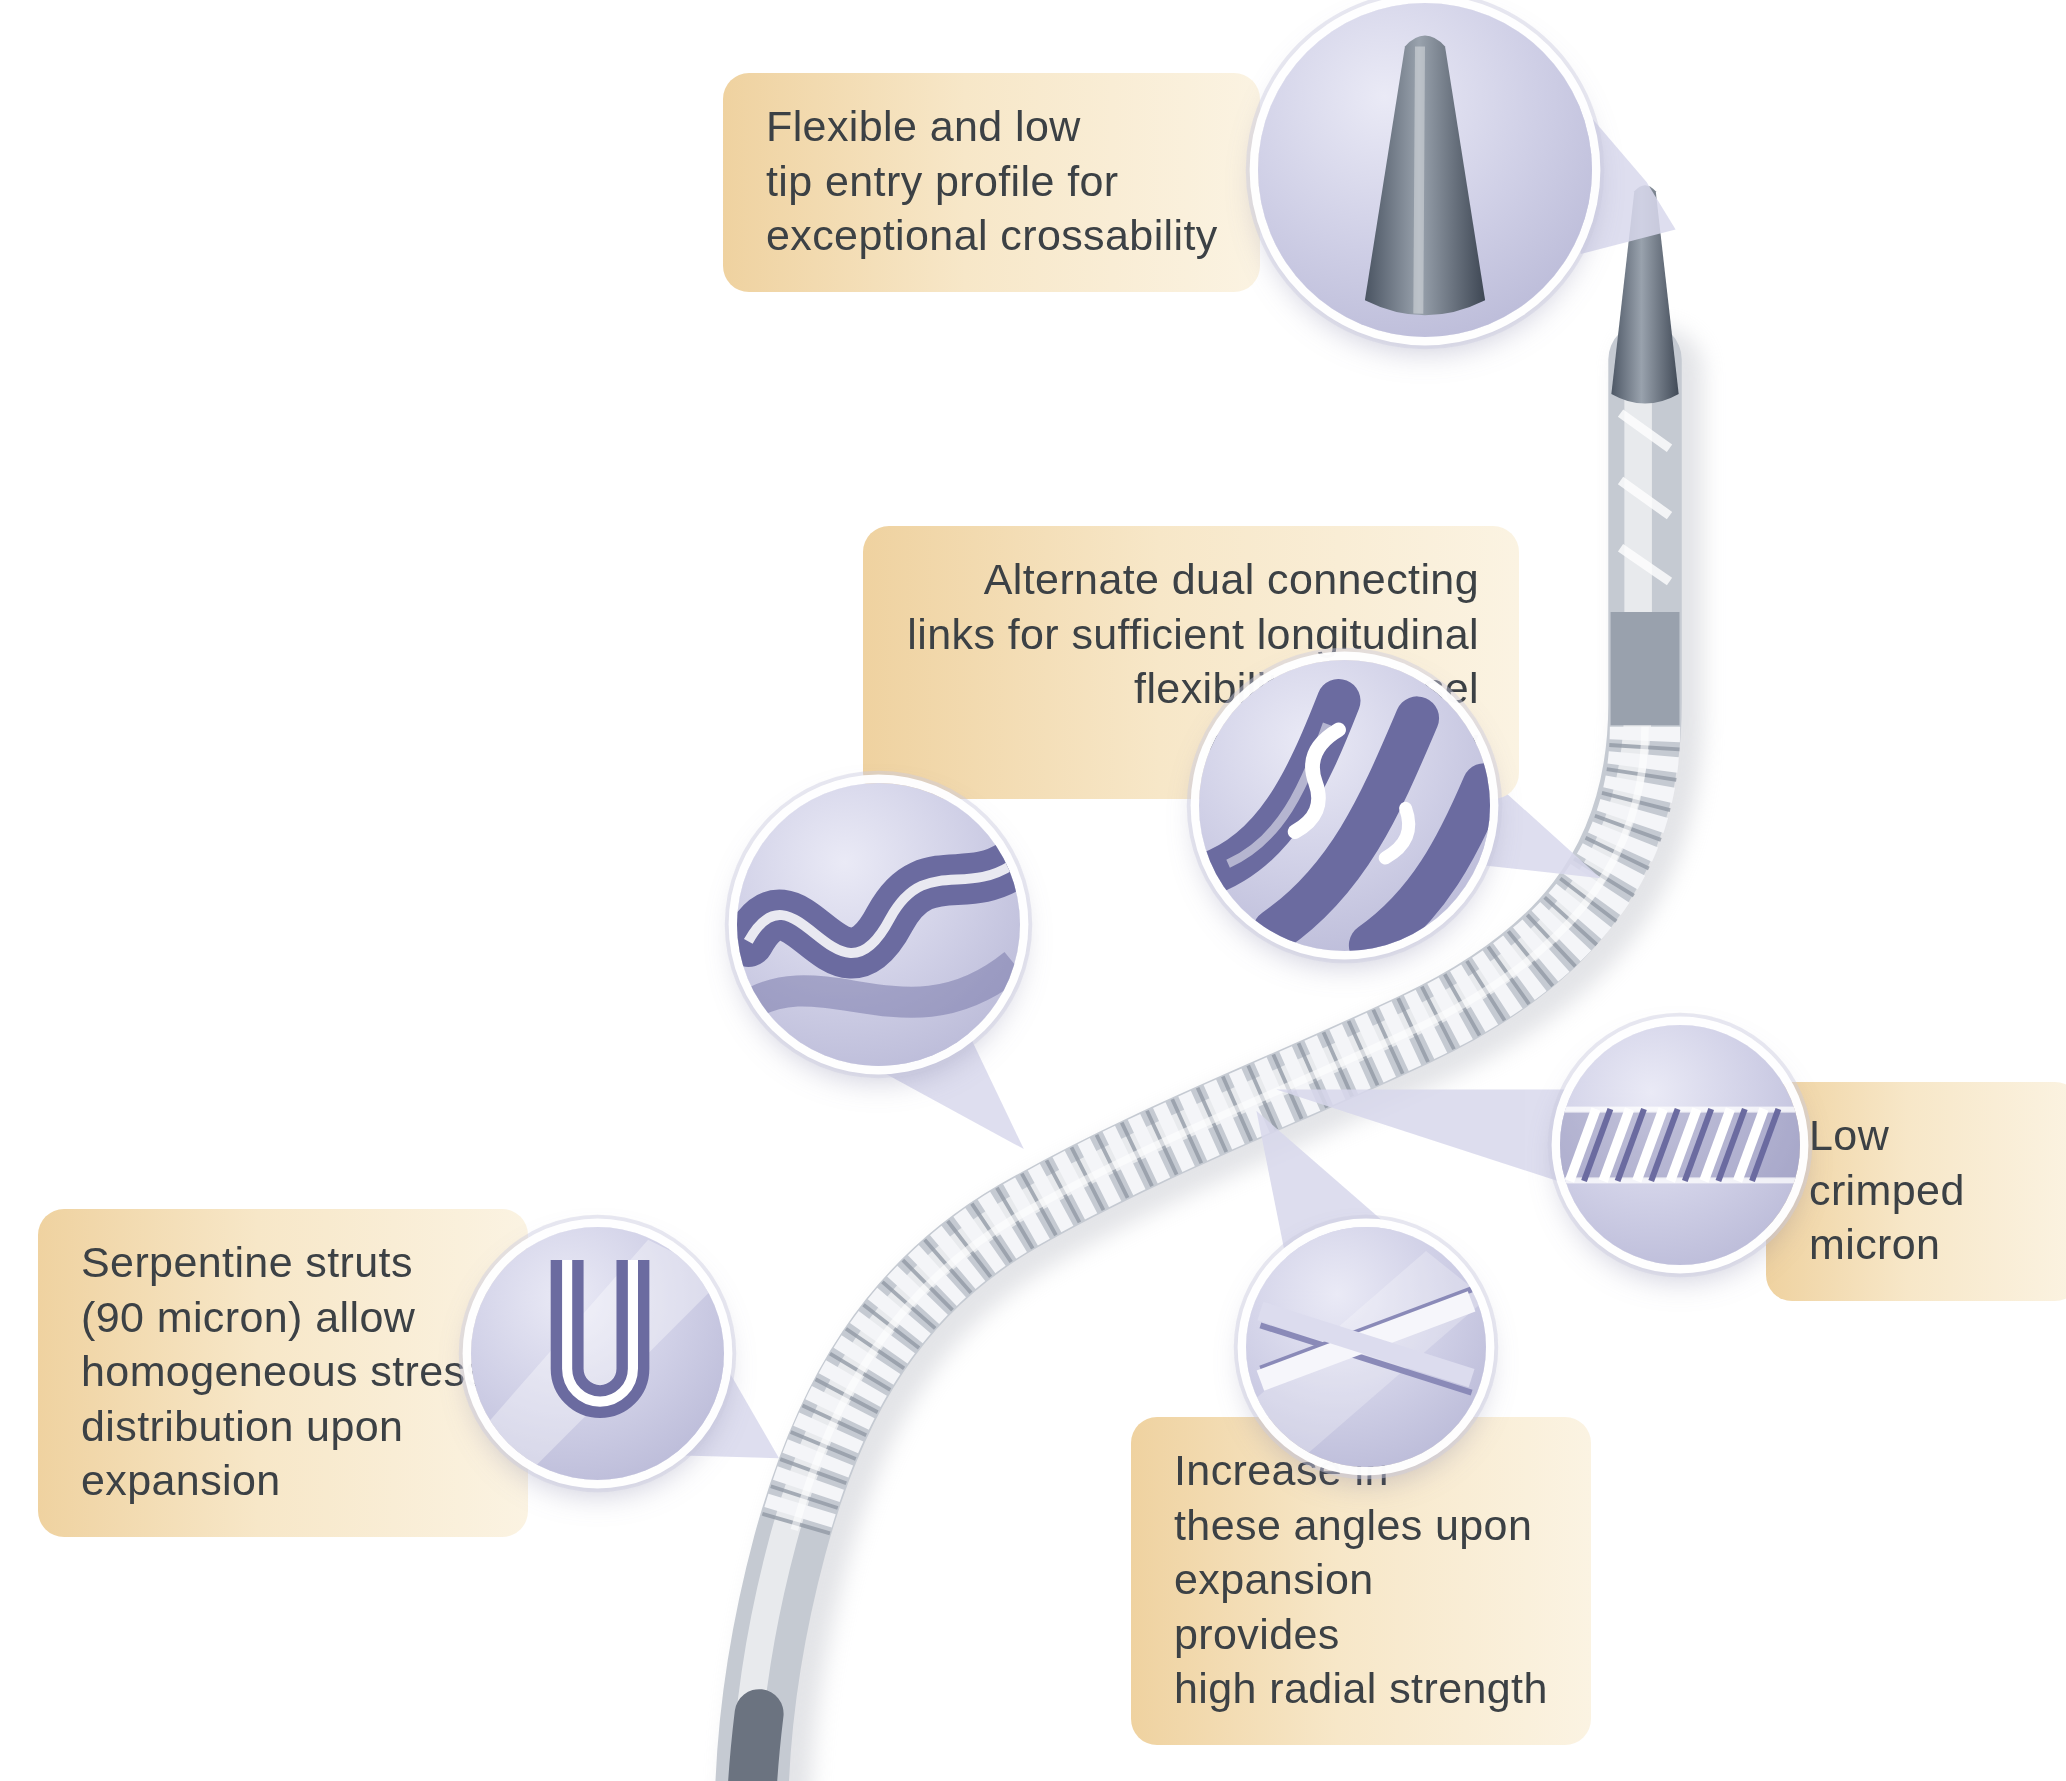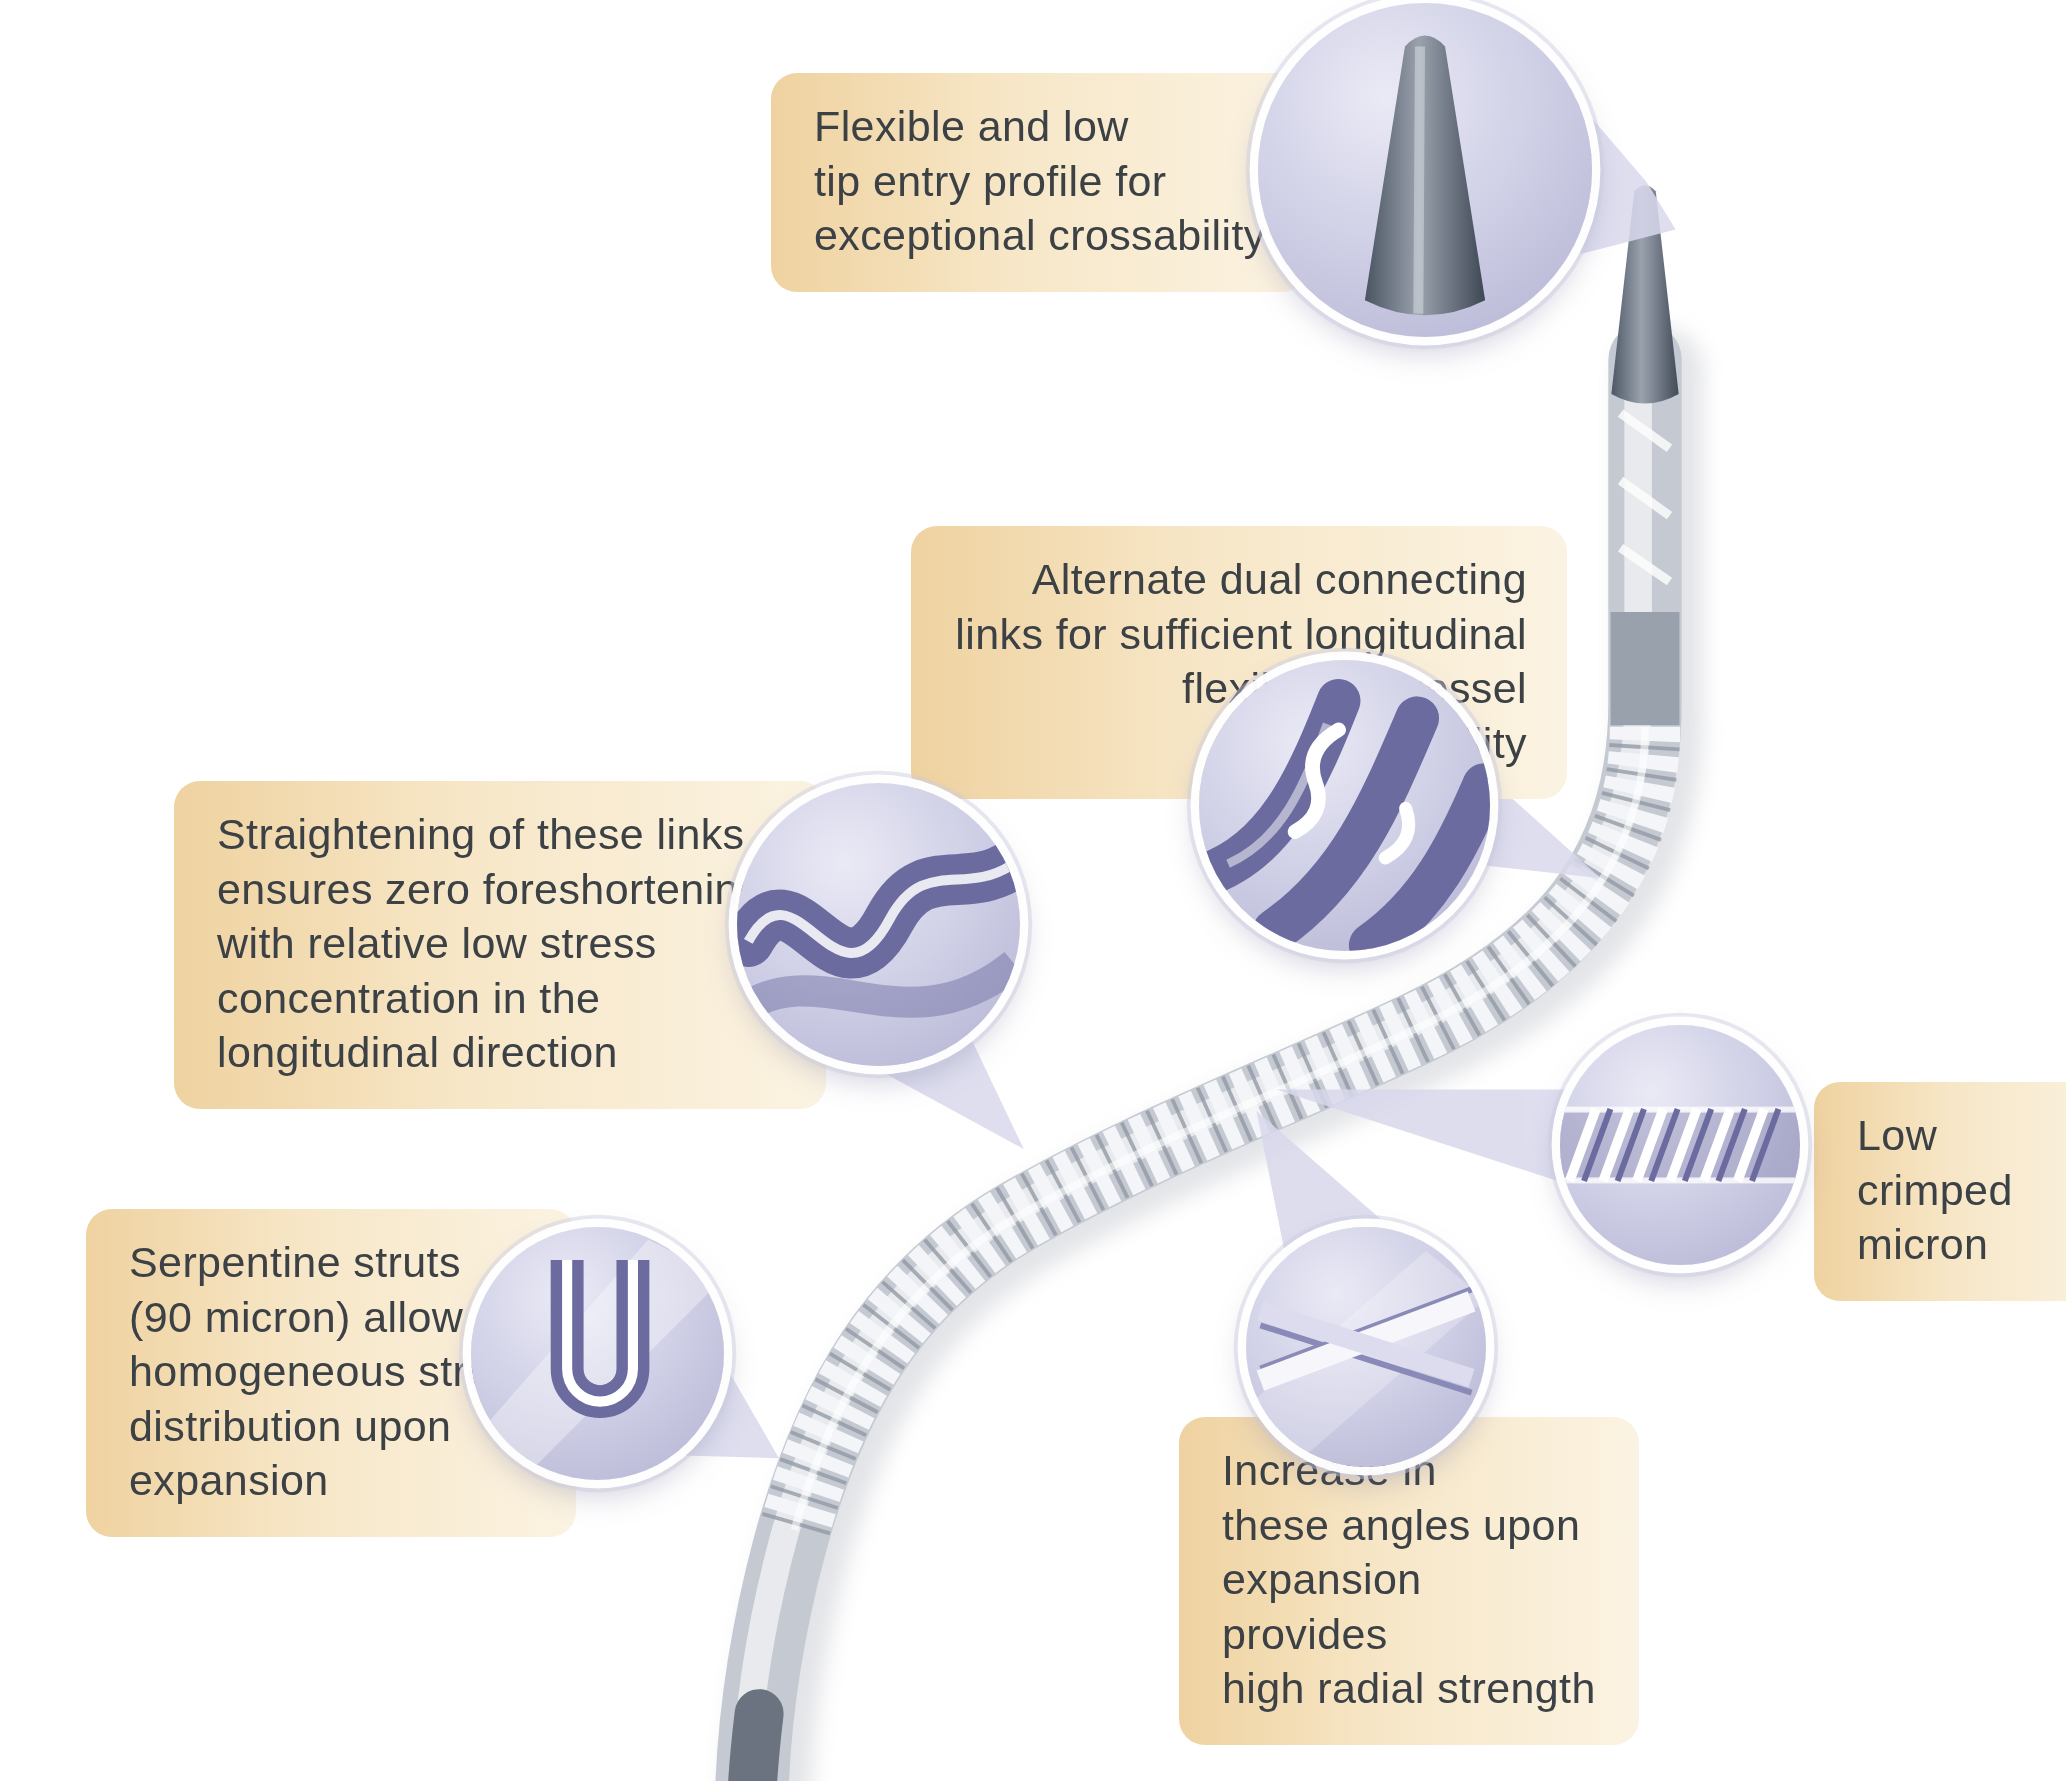--- a/index.html
+++ b/index.html
@@ -10,21 +10,20 @@
     overflow:hidden;
     font-family:"Liberation Sans", sans-serif;
   }
   #artwork{position:absolute;left:0;top:0;width:2066px;height:1781px;}
   .callout{
     position:absolute;
     background:linear-gradient(to right,#efd2a0 0%,#f7e7c8 45%,#fbf3e2 100%);
     border-radius:26px;
     padding:26px 40px 29px 43px;
     box-sizing:border-box;
-    margin-left:48px;
   }
   .callout-text{
     color:#3c4145;
     font-size:43px;
     line-height:1.27;
     white-space:pre-line;
     letter-spacing:0.4px;
   }
   .inset{
     position:absolute;
@@ -92,27 +91,20 @@
 tip entry profile for
 exceptional crossability</div>
   </div>
 
   <div class="callout" style="left:863px;top:526px;width:656px;text-align:right;">
     <div class="callout-text">Alternate dual connecting
 links for sufficient longitudinal
 flexibility &amp; vessel conformability</div>
   </div>
 
-  <div class="callout" style="left:126px;top:781px;width:652px;">
-    <div class="callout-text">Straightening of these links
-ensures zero foreshortening
-with relative low stress
-concentration in the
-longitudinal direction</div>
-  </div>
 
   <div class="callout" style="left:38px;top:1209px;width:490px;">
     <div class="callout-text">Serpentine struts
 (90 micron) allow
 homogeneous stress
 distribution upon
 expansion</div>
   </div>
 
   <div class="callout" style="left:1766px;top:1082px;width:315px;">

